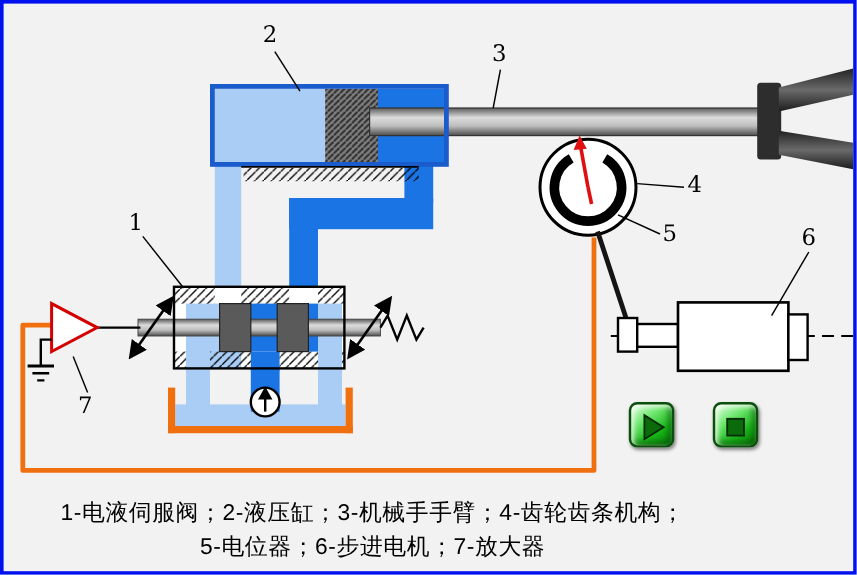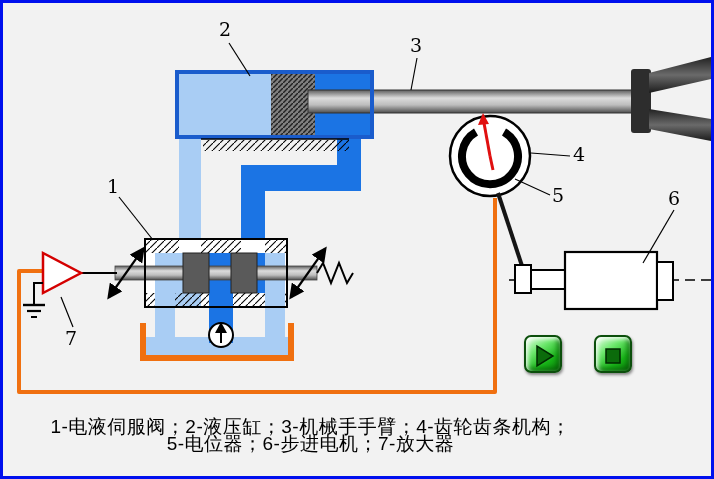--- a/index.html
+++ b/index.html
@@ -178,15 +178,15 @@
       <polygon points="10,6 10,26 26,16" fill="#0b6b0b" stroke="#002a00" stroke-width="1.5"></polygon>
     </svg>
   </div>
   <div class="btn" style="left:591px;top:332px">
     <svg width="32" height="32" viewBox="0 0 32 32">
       <rect x="9" y="9" width="14" height="14" fill="#0b6b0b" stroke="#002a00" stroke-width="1.5"></rect>
     </svg>
   </div>
 
   <div class="caption" style="top:411px">1-电液伺服阀；2-液压缸；3-机械手手臂；4-齿轮齿条机构；</div>
-  <div class="caption" style="top:428px">5-电位器；6-步进电机；7-放大器</div>
+  <div class="caption" style="top:440px">5-电位器；6-步进电机；7-放大器</div>
 
 </div>
 
 </body></html>

